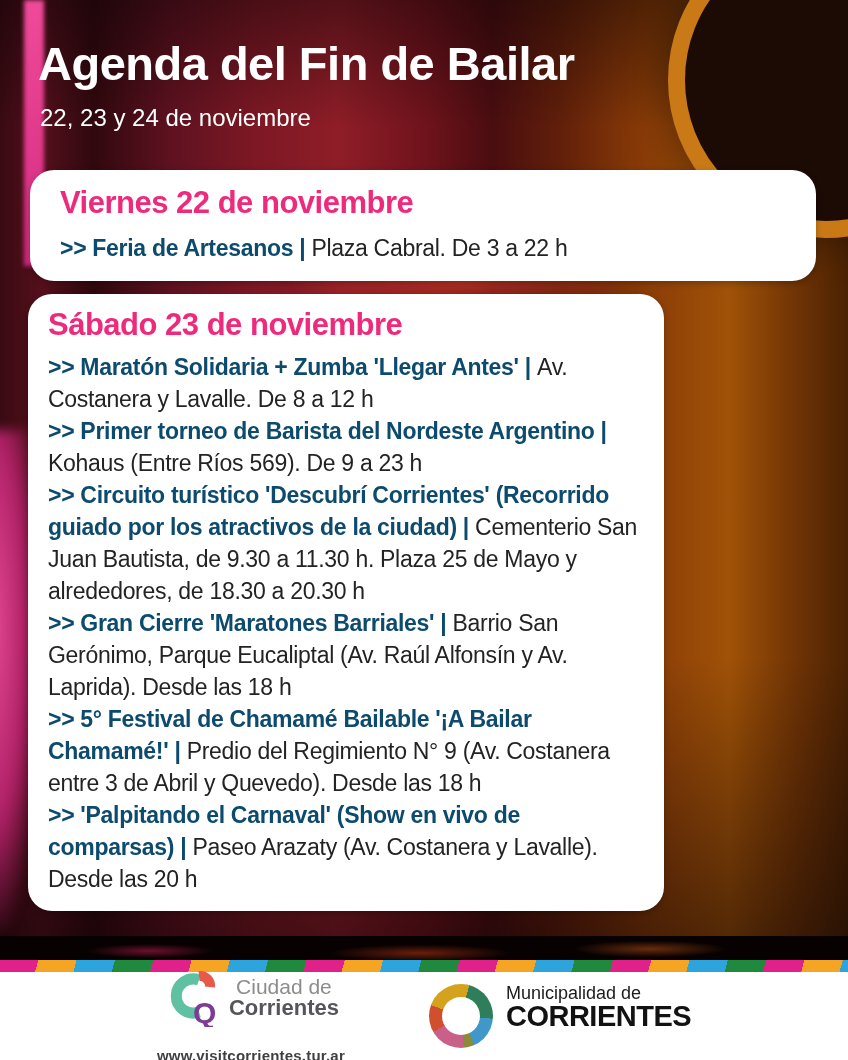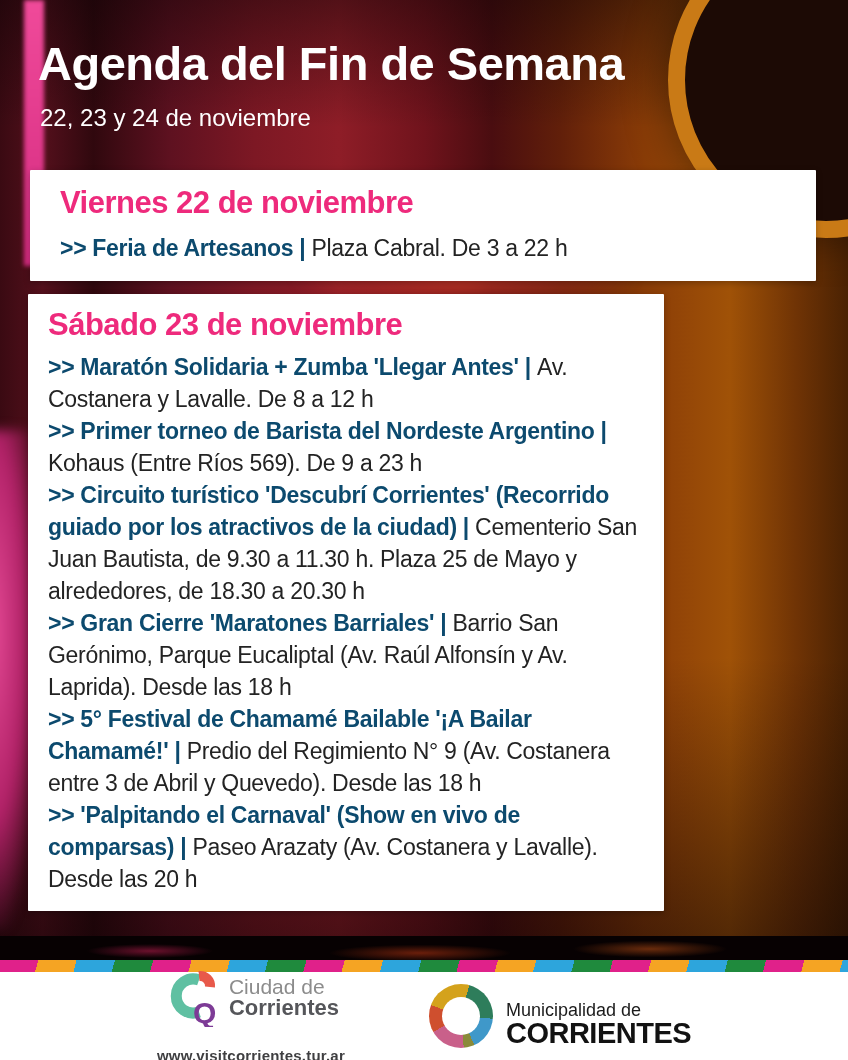--- a/index.html
+++ b/index.html
@@ -27,64 +27,64 @@
       radial-gradient(ellipse 110px 12px at 650px 13px, rgba(225,95,25,.45), rgba(0,0,0,0) 70%),
       #070102; }
 
   
   .header-title { position:absolute; left:38px; top:36px; z-index:2;
     font-size:47px; font-weight:800; letter-spacing:-0.5px; color:#ffffff; }
   .header-subtitle { position:absolute; left:40px; top:104px; z-index:2;
     font-size:24px; font-weight:400; color:#ffffff; }
 
   
-  .card { position:absolute; background:#ffffff; border-radius:1px; z-index:2;
+  .card { position:absolute; background:#ffffff; border-radius:24px; z-index:2;
     box-shadow:0 2px 6px rgba(0,0,0,.25); box-sizing:border-box; }
   .card-friday { left:30px; top:170px; width:786px; padding:15px 26px 17px 30px; }
   .card-saturday { left:28px; top:294px; width:636px; min-height:614px; padding:13px 24px 16px 20px; }
   .card-heading { margin:0 0 8px 0; font-size:31px; font-weight:800; letter-spacing:-0.5px; color:#ee2a7c; }
   .card-friday .card-heading { margin-bottom:11px; }
   .item { margin:0; font-size:23px; line-height:32px; letter-spacing:-0.3px; color:#232323; font-weight:400; }
   .item .b { font-weight:700; color:#0c4a6e; }
 
   
   .color-strip { position:absolute; left:0; top:960px; width:848px; height:12px; z-index:3;
     background:repeating-linear-gradient(105deg, #e0218a 0 37px, #f5a423 37px 74px, #2da5dc 74px 111px, #1f8a3d 111px 148px); }
   .footer { position:absolute; left:0; top:972px; width:848px; height:88px; z-index:3;
     background:#ffffff; display:flex; align-items:center; justify-content:center; gap:84px; }
 
   .city-logo { display:flex; flex-direction:column; align-items:center; }
   .city-top { display:flex; align-items:center; gap:8px; }
   .city-icon { display:block; }
-  .city-names { line-height:1.02; }
+  .city-names { line-height:1.02;text-align:center; }
   .city-line1 { font-size:21px; color:#8c8c8c; }
   .city-line2 { font-size:22px; font-weight:700; color:#55565a; }
   .city-url { margin-top:20px; font-size:15px; font-weight:700; color:#3f3f41; letter-spacing:0.2px; }
 
-  .muni-logo { display:flex; align-items:flex-end; gap:13px; }
+  .muni-logo { display:flex; align-items:flex-start; gap:13px; }
   .muni-ring { position:relative; width:64px; height:64px; border-radius:50%;
     background:conic-gradient(from -40deg, #d4a21c 0 55deg, #2e7d5b 55deg 135deg, #3f98c9 135deg 195deg, #8a8a3a 195deg 215deg, #c9608a 215deg 280deg, #cf4f2e 280deg 330deg, #d4a21c 330deg 360deg); }
   .muni-ring::after { content:""; position:absolute; inset:13px; background:#ffffff; border-radius:50%; }
   .muni-names { line-height:1.0; }
   .muni-line1 { font-size:18px; color:#1b1b1b; }
   .muni-line2 { font-size:29px; font-weight:800; letter-spacing:-0.5px; color:#121212; }
 </style>
 </head>
 <body>
 
 <div class="poster">
 
   <div class="bg"></div>
   <div class="bg-pinkbar"></div>
   <div class="bg-pinkblob"></div>
   <div class="bg-redglow"></div>
   <div class="bg-circle"></div>
   <div class="flame-strip"></div>
 
-  <div class="header-title">Agenda del Fin de Semana</div>
+  <div class="header-title">Agenda del Fin de Bailar</div>
   <div class="header-subtitle">22, 23 y 24 de noviembre</div>
 
   <div class="card card-friday">
     <h2 class="card-heading">Viernes 22 de noviembre</h2>
     <p class="item"><span class="b">&gt;&gt; Feria de Artesanos | </span><span>Plaza Cabral. De 3 a 22 h</span></p>
   </div>
 
   <div class="card card-saturday">
     <h2 class="card-heading">Sábado 23 de noviembre</h2>
     <p class="item"><span class="b">&gt;&gt; Maratón Solidaria + Zumba 'Llegar Antes' | </span><span>Av. Costanera y Lavalle. De 8 a 12 h</span></p>

